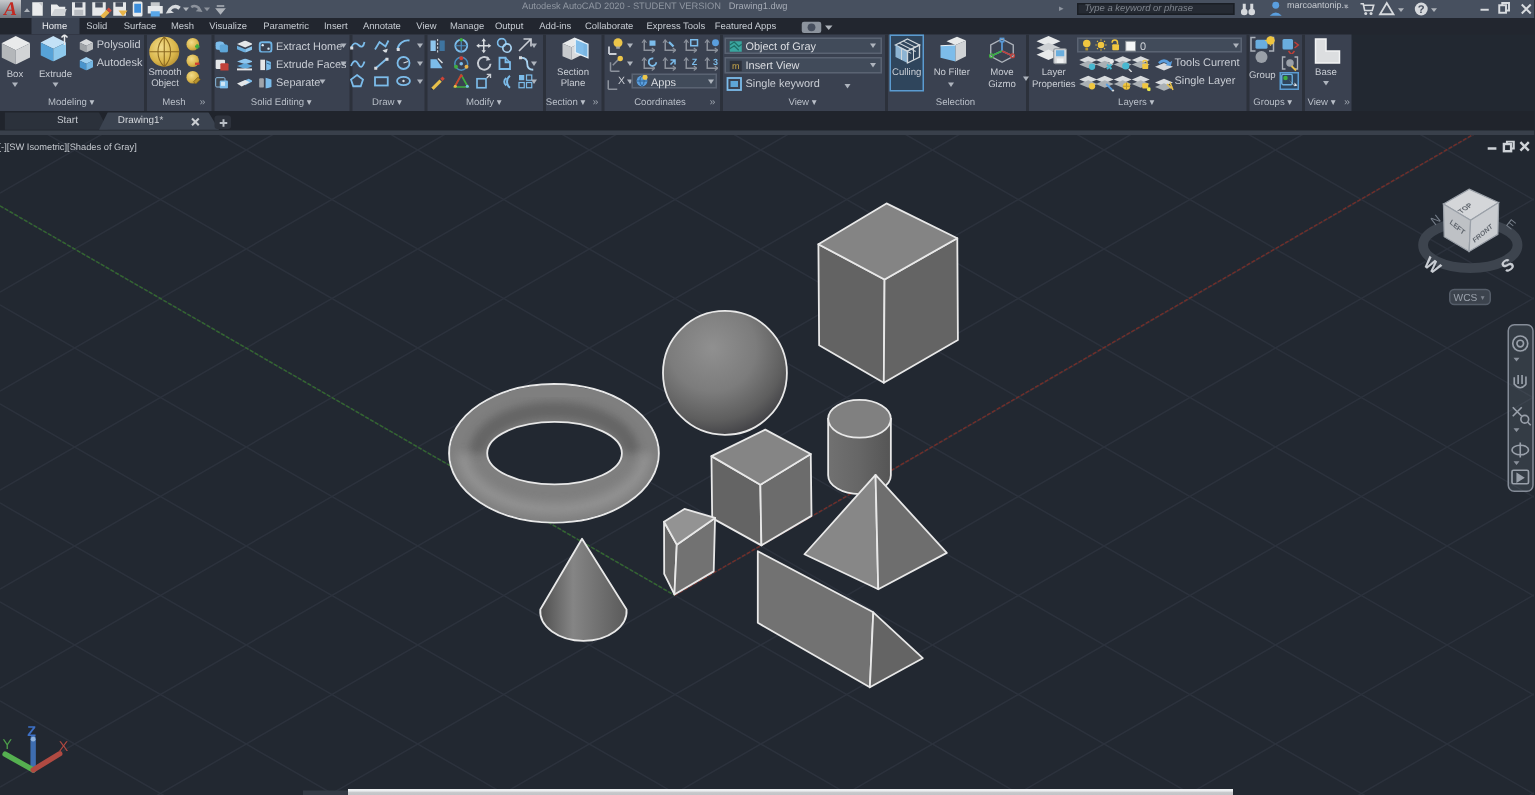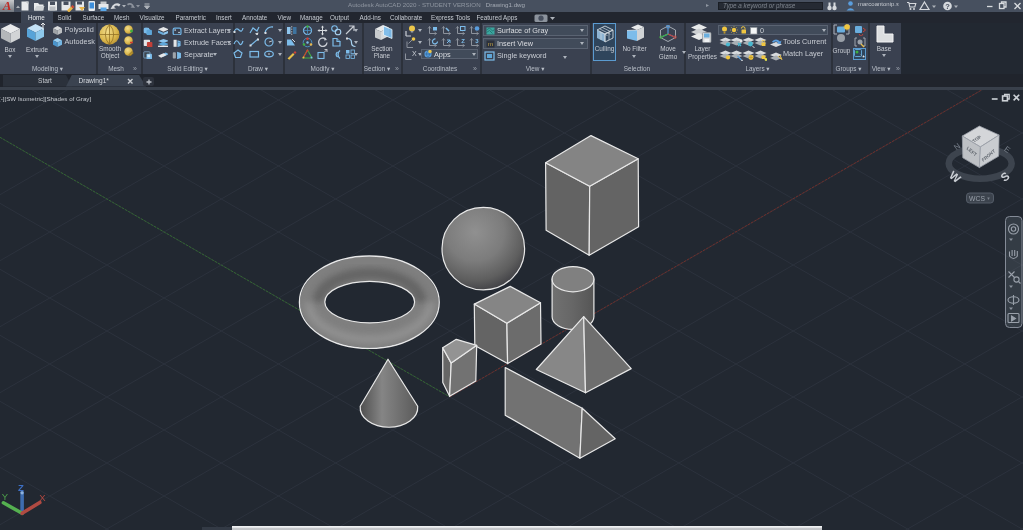--- a/index.html
+++ b/index.html
@@ -389,21 +389,21 @@
           <polygon points="0,6 7,3 11,5 4,8.5" fill="#e4e6e8"></polygon>
         </g>
       </svg>
 <svg class="abs" style="left:171.5px;top:4px" width="10.1" height="8.6">
         <g transform="scale(0.78)">
           <rect x="1.5" y="1.5" width="10" height="8.5" rx="2" fill="none" stroke="#6fb3e4" stroke-width="1.6"></rect>
           <circle cx="4" cy="4" r="1" fill="#dceefb"></circle>
           <circle cx="9" cy="7" r="1" fill="#dceefb"></circle>
         </g>
       </svg>
-<div class="rtxt" style="left:184px;top:4px;font-size:7.3px;color:#c9cdd4">Extract Layers</div>
+<div class="rtxt" style="left:184px;top:4px;font-size:7.3px;color:#c9cdd4">Extract Home</div>
 <div class="caret" style="left:226.5px;top:6.5px"></div>
 <svg class="abs" style="left:171.5px;top:16px" width="10.1" height="8.6">
         <g transform="scale(0.78)">
           <rect x="2" y="1" width="4" height="9" fill="#e4e6e8"></rect>
           <path d="M7,1.5 l4,1.5 v6 l-4,1.5 z" fill="#7cbcea"></path>
           <path d="M7.5,4 l3,1" stroke="#2e6a96" stroke-width="0.8"></path>
         </g>
       </svg>
 <div class="rtxt" style="left:184px;top:16px;font-size:7.3px;color:#c9cdd4">Extrude Faces</div>
 <div class="caret" style="left:226.5px;top:18.5px"></div>
@@ -601,21 +601,21 @@
       </svg>
 <div class="rtxt" style="left:434px;top:28px;font-size:7.3px;color:#dcdee2">Apps</div>
 <div class="caret" style="left:471.5px;top:30.5px"></div>
 <div class="plabel" style="left:410.0px;top:41px;width:60px">Coordinates</div>
 <div class="rtxt" style="left:473px;top:42.5px;font-size:7px;color:#9aa1ab">»</div>
 <div class="drop" style="left:483px;top:2.5px;width:104.5px;height:10.5px"></div>
 <svg class="abs" style="left:485.5px;top:4px" width="9" height="8">
         <rect x="0.5" y="0.5" width="8" height="7" fill="#3aa6a0"></rect>
         <path d="M0.5,3 l3,-2 3,3 2,-1.5 M0.5,5.5 l3,-2 3,3" stroke="#1e6e66" stroke-width="0.8" fill="none"></path>
       </svg>
-<div class="rtxt" style="left:497px;top:4px;font-size:7.3px;color:#dcdee2">Surface of Gray</div>
+<div class="rtxt" style="left:497px;top:4px;font-size:7.3px;color:#dcdee2">Object of Gray</div>
 <div class="caret" style="left:579.5px;top:6.5px"></div>
 <div class="drop" style="left:483px;top:15.5px;width:104.5px;height:10.5px"></div>
 <svg class="abs" style="left:485.5px;top:17px" width="9" height="8">
         <rect x="0.5" y="0.5" width="8" height="7" fill="#2c313b"></rect>
         <text x="4.5" y="6" font-size="6" fill="#c9a84a" text-anchor="middle">m</text>
       </svg>
 <div class="rtxt" style="left:497px;top:17px;font-size:7.3px;color:#dcdee2">Insert View</div>
 <div class="caret" style="left:579.5px;top:19.5px"></div>
 <svg class="abs" style="left:484px;top:28.5px" width="11" height="10">
         <rect x="1" y="1" width="9" height="8" fill="none" stroke="#7cbcea" stroke-width="1.2"></rect>
@@ -733,21 +733,21 @@
 <svg class="abs" style="left:768.5px;top:13.5px" width="14" height="12">
         <polygon points="7,6 13,8.5 7,11 1,8.5" fill="#d8dbde"></polygon>
         <path d="M3,5.5 q4,-4 8,0 l1.5,-1 -1,3.5 -3.5,-0.5 1.2,-0.8 q-2.5,-2.5 -5,0 z" fill="#5a9ede"></path>
       </svg>
 <div class="rtxt" style="left:783px;top:15.5px;font-size:7.3px;color:#c9cdd4">Tools Current</div>
 <svg class="abs" style="left:768.5px;top:26px" width="14" height="12">
         <polygon points="7,3.5 13,6 7,8.5 1,6" fill="#d8dbde"></polygon>
         <polygon points="7,6.5 13,9 7,11.5 1,9" fill="#aab0b5"></polygon>
         <path d="M9,7 l3,3 m-1,-4 l2,5" stroke="#e8c04a" stroke-width="1"></path>
       </svg>
-<div class="rtxt" style="left:783px;top:27.5px;font-size:7.3px;color:#c9cdd4">Match Layer</div>
+<div class="rtxt" style="left:783px;top:27.5px;font-size:7.3px;color:#c9cdd4">Single Layer</div>
 <div class="plabel" style="left:717.5px;top:41px;width:80px">Layers ▾</div>
 <svg class="abs" style="left:832.5px;top:1.5px" width="17" height="24">
         <path d="M4,1 H1 v9 h3 M13,1 h3 v9 h-3" fill="none" stroke="#aab0b8" stroke-width="1"></path>
         <rect x="4" y="2.5" width="8" height="6" rx="1" fill="#6aaede"></rect>
         <circle cx="8" cy="14" r="4" fill="#9aa0a8"></circle>
         <circle cx="14" cy="3" r="2.8" fill="#f0c640"></circle>
         <g stroke="#f0c640" stroke-width="0.8">
           <line x1="14" y1="-0.5" x2="14" y2="0.2"></line>
           <line x1="10.5" y1="3" x2="11.2" y2="3"></line>
           <line x1="16.8" y1="3" x2="17.5" y2="3"></line>

